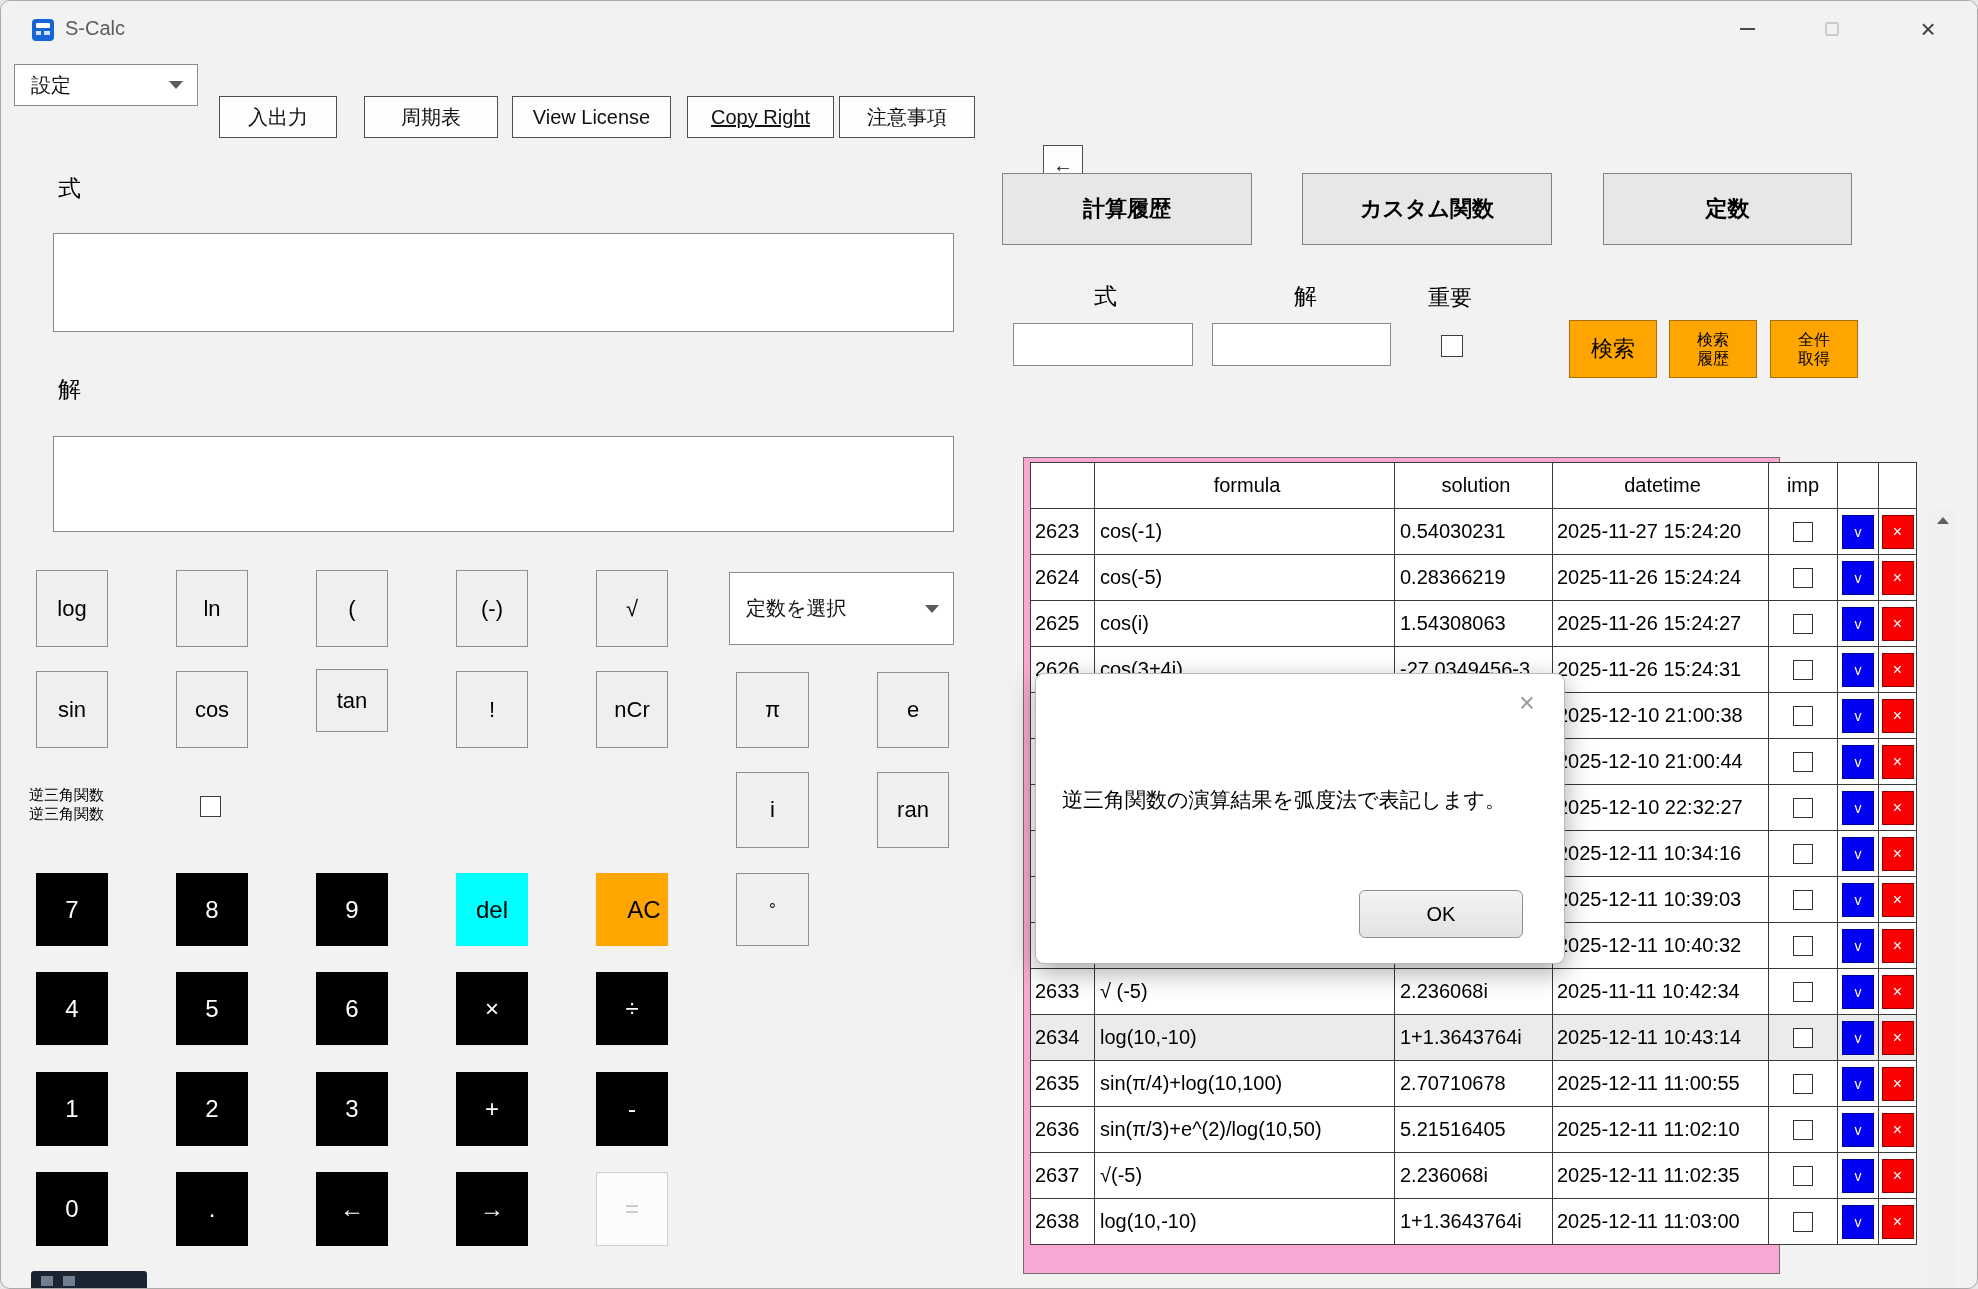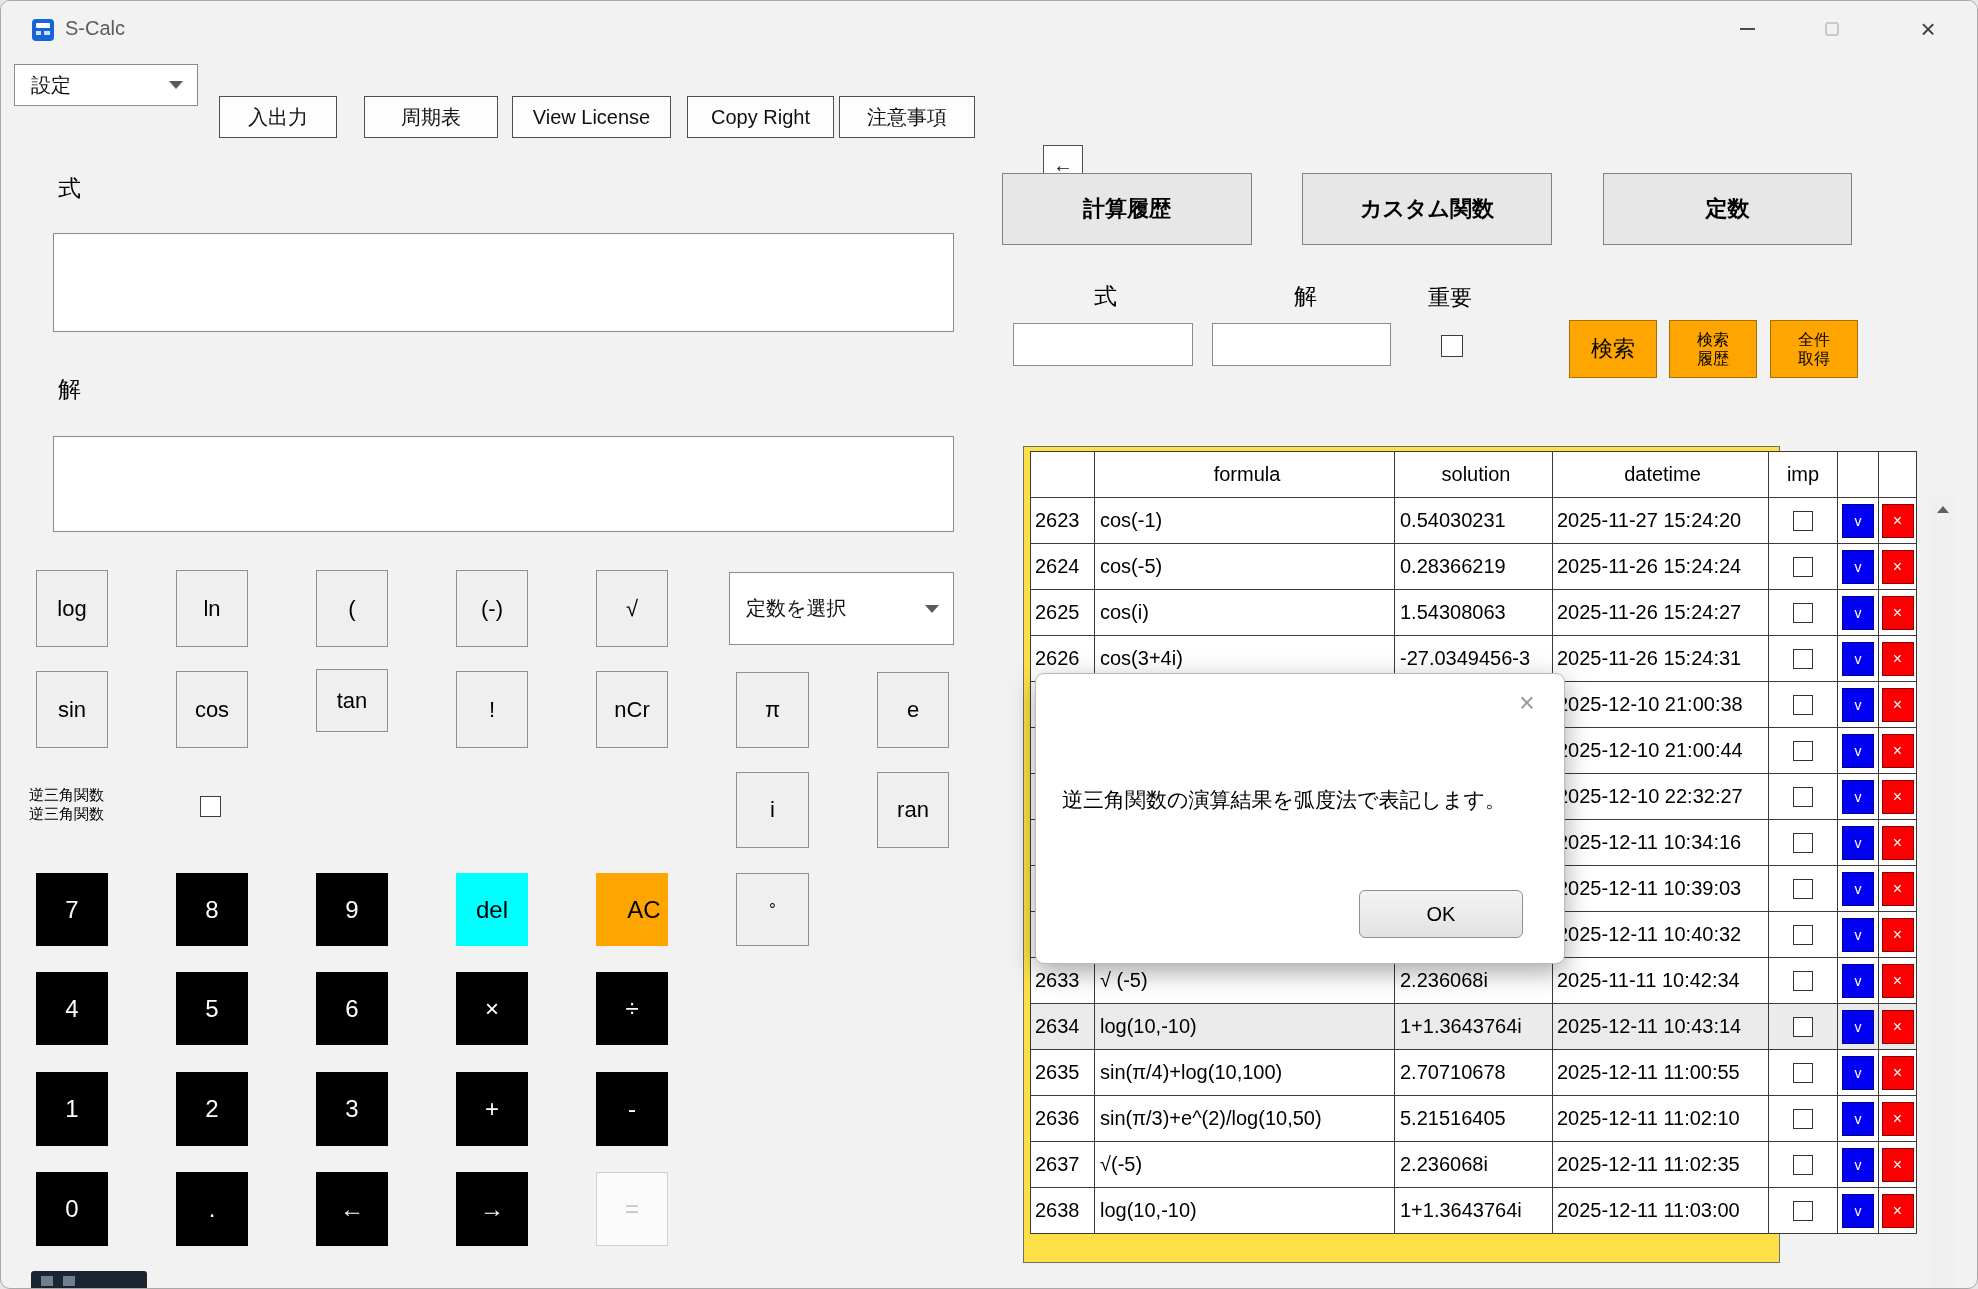--- a/index.html
+++ b/index.html
@@ -41,22 +41,22 @@
   
   .bigtab { position:absolute; top:172px; height:72px; background:#e7e7e7; border:1px solid #828282;
             font-size:22px; font-weight:bold; color:#000; display:flex; align-items:center; justify-content:center; }
   .sfield { position:absolute; top:322px; height:43px; background:#fff; border:1px solid #8a8a8a; font-size:20px; padding:0 8px; }
   .obtn { position:absolute; top:319px; height:58px; width:88px; background:#ffa500; border:1px solid #a87000;
           color:#000; display:flex; flex-direction:column; align-items:center; justify-content:center; }
   .obtn .l1 { font-size:22px; }
   .obtn .s1 { font-size:16px; line-height:19px; }
 
   
-  .tablebox { position:absolute; left:1022px; top:445px; width:757px; height:817px;
-              background:#fde047; border:1px solid #6f6f6f; }
+  .tablebox { position:absolute; left:1022px; top:456px; width:757px; height:817px;
+              background:#f9a8d4; border:1px solid #6f6f6f; }
   .grid { position:absolute; left:6px; top:4px; border-top:1px solid #3a3a3a; border-left:1px solid #3a3a3a; }
   .trow { display:flex; height:46px; background:#fff; }
   .trow.hl { background:#ebebeb; }
   .trow.head .c { text-align:center; justify-content:center; }
   .c { border-right:1px solid #3a3a3a; border-bottom:1px solid #3a3a3a; font-size:20px; color:#000;
        display:flex; align-items:center; overflow:hidden; white-space:nowrap; }
   .cid { width:64px; padding-left:4px; }
   .cformula { width:300px; padding-left:5px; }
   .csolution { width:158px; padding-left:5px; }
   .cdatetime { width:216px; padding-left:4px; }
@@ -112,21 +112,21 @@
       </div>
   </div>
 
   <div class="selectbox" style="left:13px; top:63px; width:184px; height:42px;">
     <span class="lbl">設定</span>
     <span class="chev"></span>
   </div>
   <div class="tbtn" style="left:218px; width:118px;">入出力</div>
   <div class="tbtn" style="left:363px; width:134px;">周期表</div>
   <div class="tbtn" style="left:511px; width:159px;">View License</div>
-  <div class="tbtn" style="left:686px; width:147px;">Copy Right</div>
+  <div class="tbtn" style="left:686px; width:147px;text-decoration:underline;">Copy Right</div>
   <div class="tbtn" style="left:838px; width:136px;">注意事項</div>
 
   <div class="biglabel" style="left:57px; top:172px;">式</div>
   <input class="bigfield" style="left: 52px; top: 232px; width: 901px; height: 99px;" value="">
   <div class="biglabel" style="left:57px; top:373px;">解</div>
   <input class="bigfield" style="left: 52px; top: 435px; width: 901px; height: 96px;" value="">
 
   <div class="fnbtn" style="left:35px;  top:569px; width:72px; height:77px;">log</div>
   <div class="fnbtn" style="left:175px; top:569px; width:72px; height:77px;">ln</div>
   <div class="fnbtn" style="left:315px; top:569px; width:72px; height:77px;">(</div>

